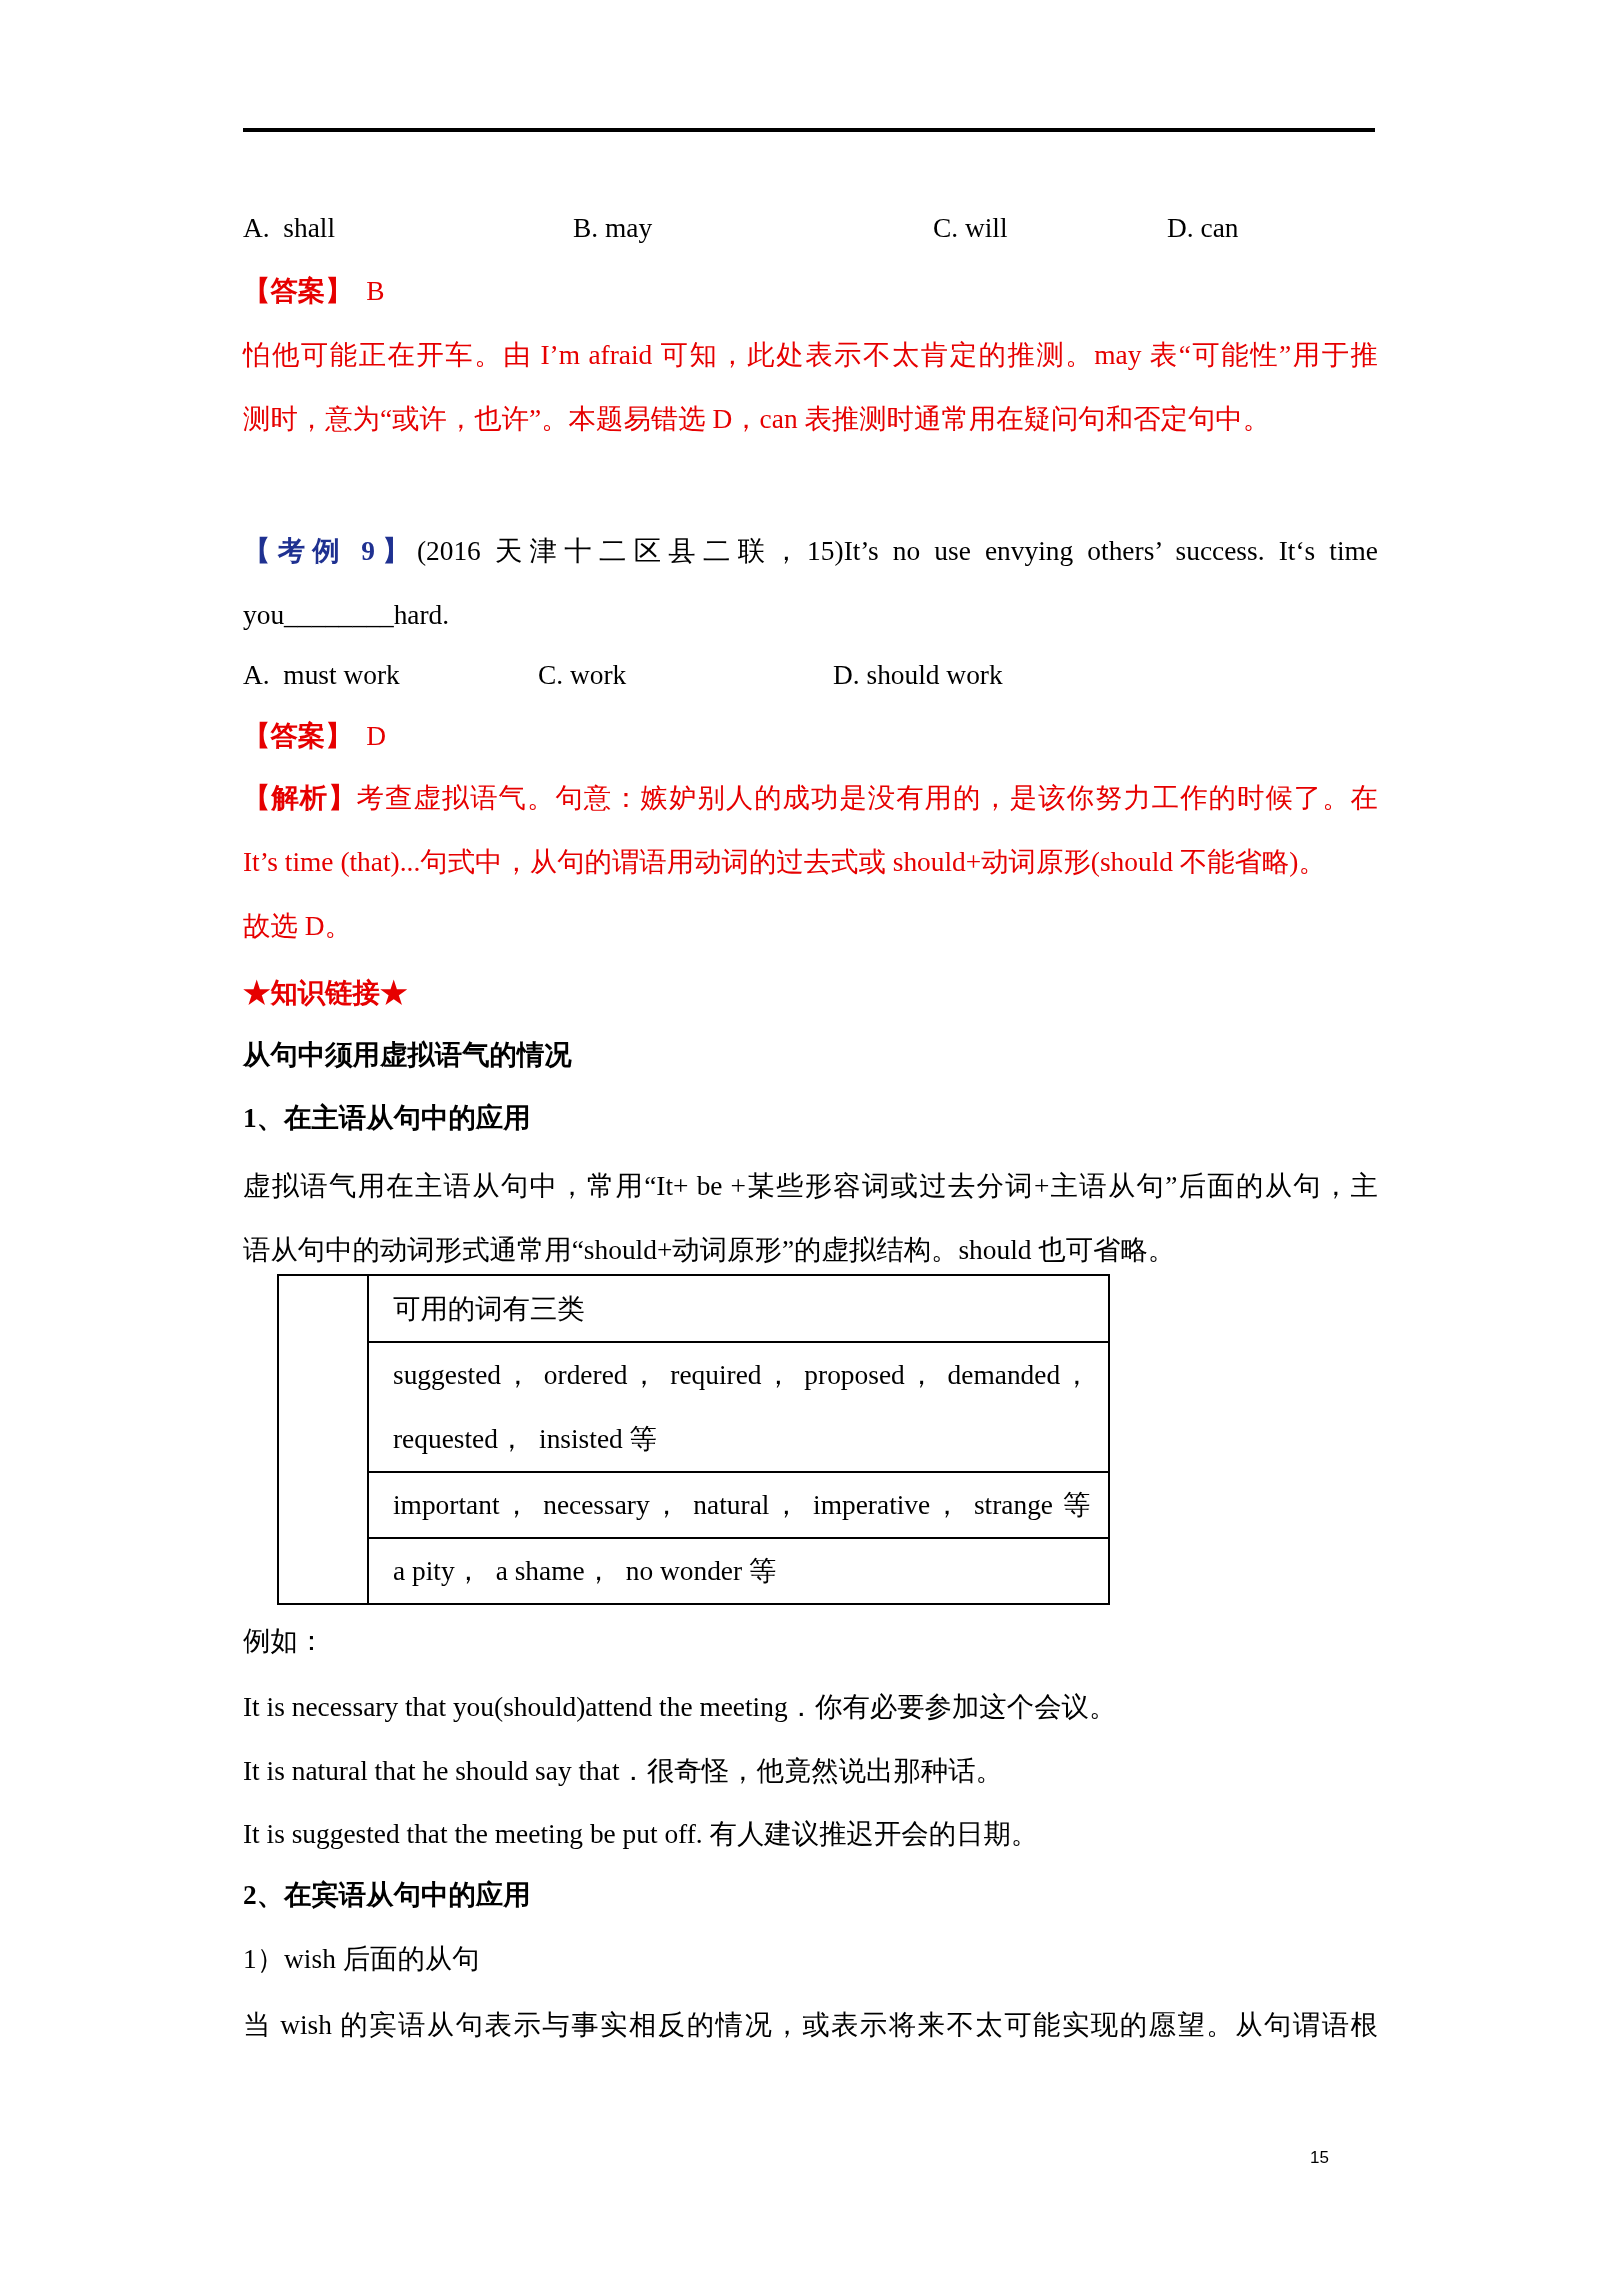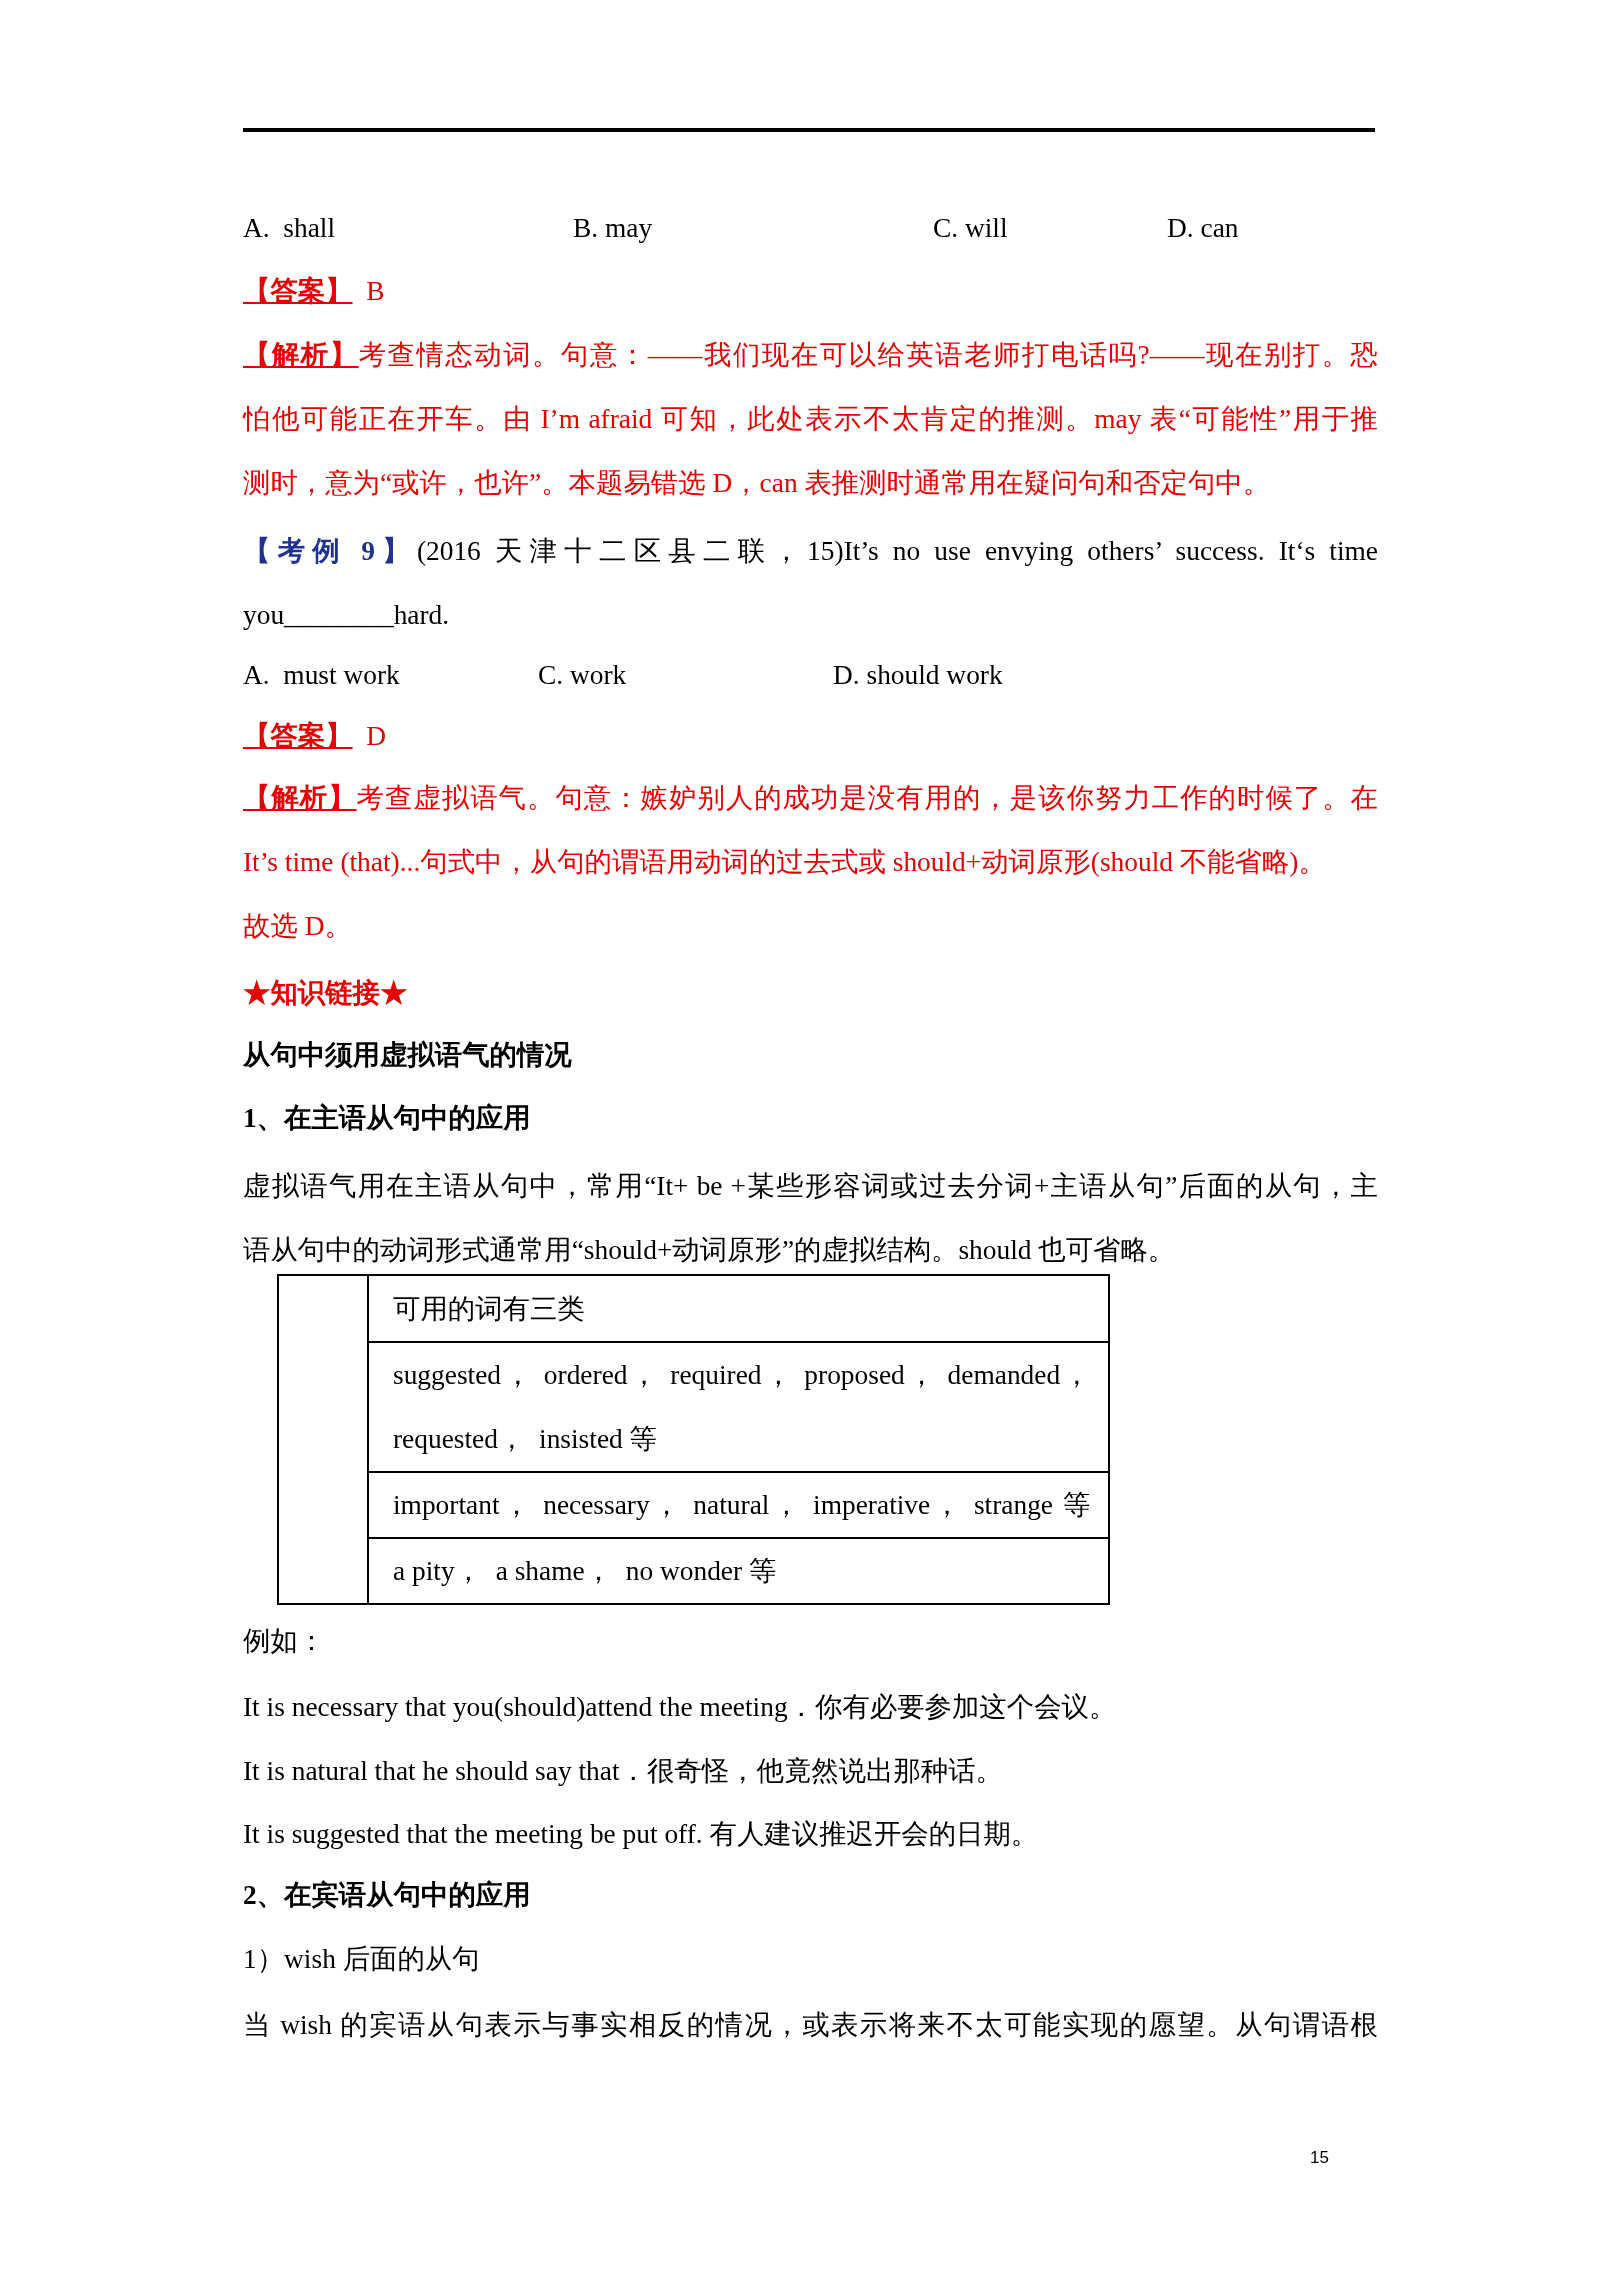--- a/index.html
+++ b/index.html
@@ -15,21 +15,21 @@
   .line{position:absolute;left:243px;width:1135px;line-height:64px;}
   .nowrap{white-space:nowrap;}
   .pre{white-space:pre;}
   .just{text-align:justify;text-align-last:justify;}
   .red{color:#e60000;}
   .blue{color:#1f3191;}
   .b{font-weight:bold;}
   .optrow{display:flex;white-space:pre;}
   .r1a{width:330px;} .r1b{width:360px;} .r1c{width:234px;}
   .r2a{width:295px;} .r2b{width:290px;} .r2c{width:295px;}
-  .anslbl{font-weight:bold;text-decoration:underline;}
+  .anslbl{font-weight:bold;}
   .ansval{margin-left:13.7px;}
   table.words{
     position:absolute;left:277px;top:1274px;
     border-collapse:collapse;table-layout:fixed;
     width:833px;
   }
   table.words td{
     border:2.9px solid #000;
     padding:0 0 0 24.5px;
     line-height:64px;vertical-align:middle;
@@ -59,21 +59,20 @@
     <span class="r1b">B. may</span>
     <span class="r1c">C. will</span>
     <span>D. can</span>
   </div>
 
   <div class="line nowrap red" style="top:259px">
     <span class="anslbl">【答案】</span><span class="ansval">B</span>
   </div>
 
   <div class="line red" style="top:323px">
-    <div class="just"><span class="anslbl">【解析】</span><span>考查情态动词。句意：——我们现在可以给英语老师打电话吗?——现在别打。恐</span></div>
     <div class="just">怕他可能正在开车。由 I’m afraid 可知，此处表示不太肯定的推测。may 表“可能性”用于推</div>
     <div class="nowrap">测时，意为“或许，也许”。本题易错选 D，can 表推测时通常用在疑问句和否定句中。</div>
   </div>
 
   <div class="line" style="top:519px">
     <div class="just"><span class="blue b">【考例 9】</span><span>(2016 天津十二区县二联，15)It’s no use envying others’ success. It‘s time</span></div>
     <div class="nowrap">you________hard.</div>
   </div>
 
   <div class="line optrow" style="top:643px">

